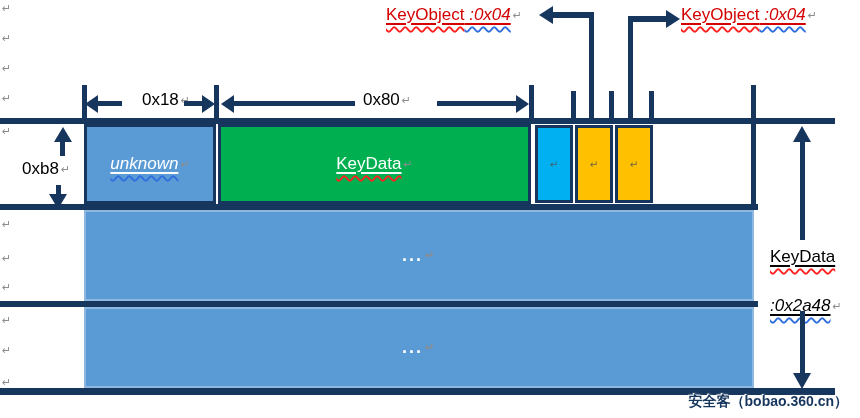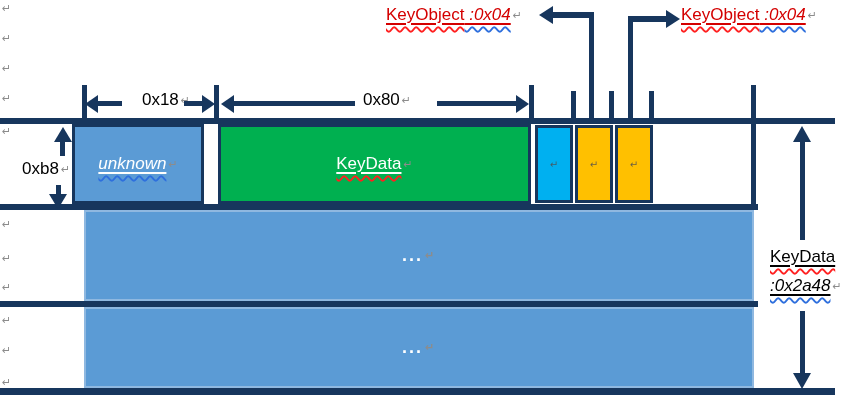--- a/index.html
+++ b/index.html
@@ -100,21 +100,21 @@
   <div class="dimlab center" style="left:355px;top:90px;width:64px"><span>0x80</span><span class="pm">↵</span></div>
   <div class="ln" style="left:437px;top:101px;width:80px;height:5px"></div>
   <div class="ah ah-right" style="left:516px;top:95px;border-left-width:13px"></div>
 
   <div class="ah ah-up" style="left:54px;top:127px"></div>
   <div class="ln" style="left:60px;top:141px;width:5px;height:15px"></div>
   <div class="dimlab" style="left:22px;top:159px"><span>0xb8</span><span class="pm">↵</span></div>
   <div class="ln" style="left:56px;top:185px;width:5px;height:10px"></div>
   <div class="ah ah-down" style="left:49px;top:194px"></div>
 
-  <div class="blk blk-blue" style="left:72px;top:124px;width:132px;height:80px">
+  <div class="blk blk-blue" style="left:84px;top:124px;width:132px;height:80px">
     <span class="usolid"><span class="wblue">unknown</span></span>
       <span class="pm">↵</span>
   </div>
   <div class="blk blk-green" style="left:218px;top:124px;width:313px;height:80px">
     <span class="usolid"><span class="wred">KeyData</span></span>
       <span class="pm">↵</span>
   </div>
   <div class="blk blk-cyan" style="left:535px;top:125px;width:38px;height:78px">
       <span class="pm-box">↵</span>
     </div>
@@ -130,18 +130,19 @@
       <span class="pm">↵</span>
   </div>
   <div class="bigrow" style="left:84px;top:307px;width:670px;height:81px">
     <span>...</span>
       <span class="pm">↵</span>
   </div>
 
   <div class="ah ah-up" style="left:793px;top:126px;border-bottom-width:16px"></div>
   <div class="ln" style="left:800px;top:141px;width:5px;height:99px"></div>
   <div class="provlab usolid" style="top:247px"><span class="wred">KeyData</span></div>
-  <div class="provlab usolid" style="top:276px"><span class="wblue">:0x2a48</span><span class="pm">↵</span></div>
+  <div class="provlab usolid" style="top:296px"><span class="wblue">:0x2a48</span><span class="pm">↵</span></div>
   <div class="ln" style="left:800px;top:311px;width:5px;height:63px"></div>
   <div class="ah ah-down" style="left:793px;top:373px;border-top-width:16px"></div>
 
+  <div class="wm">安全客（bobao.360.cn）</div>
 
 </div>
 
 </body></html>

